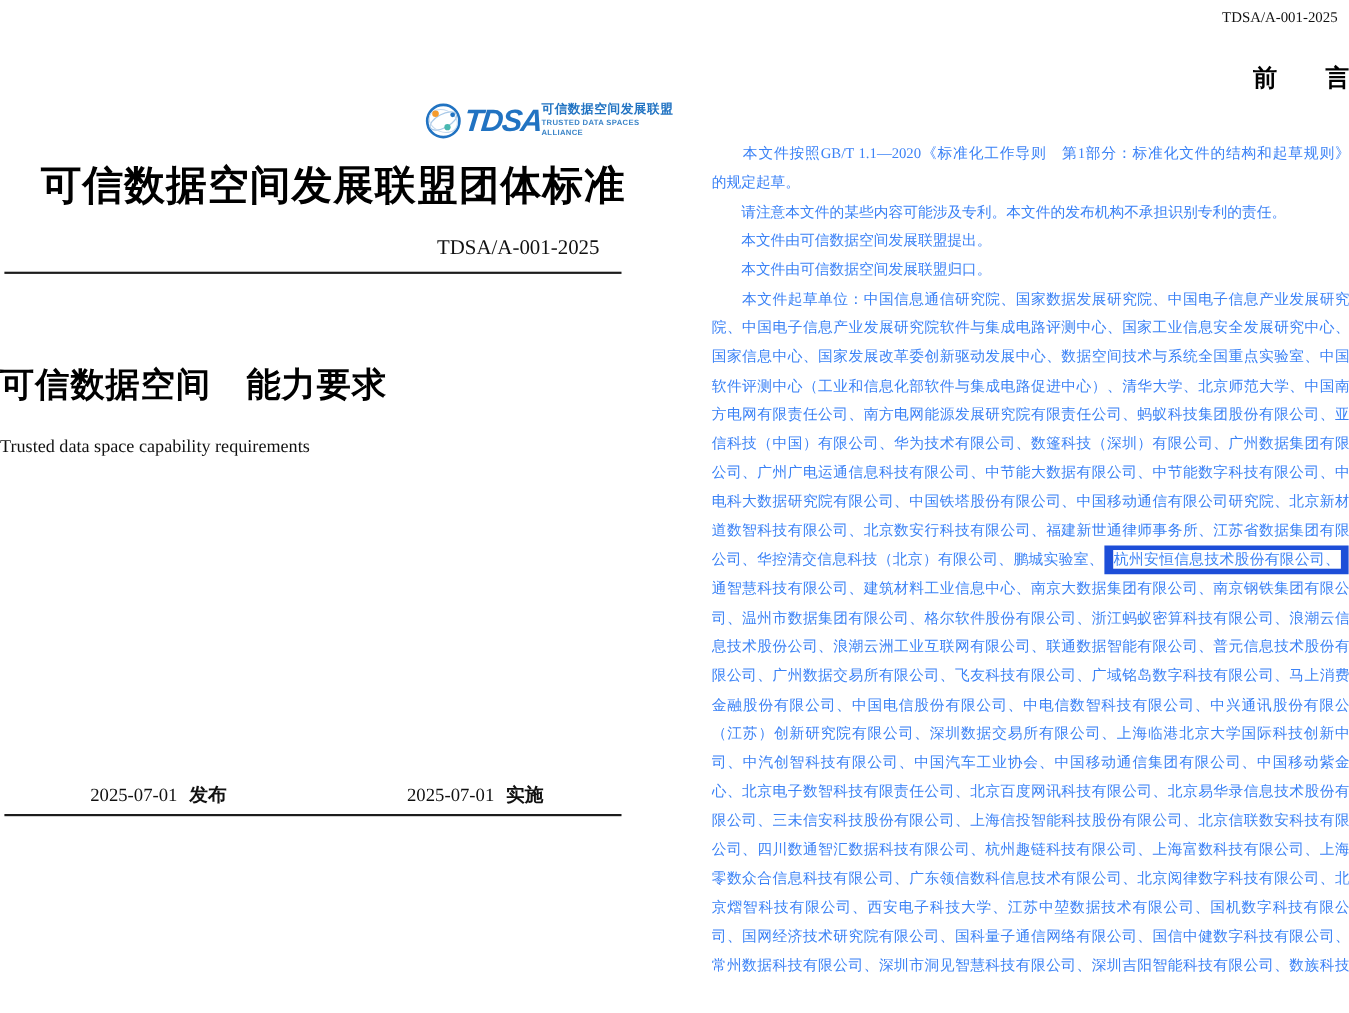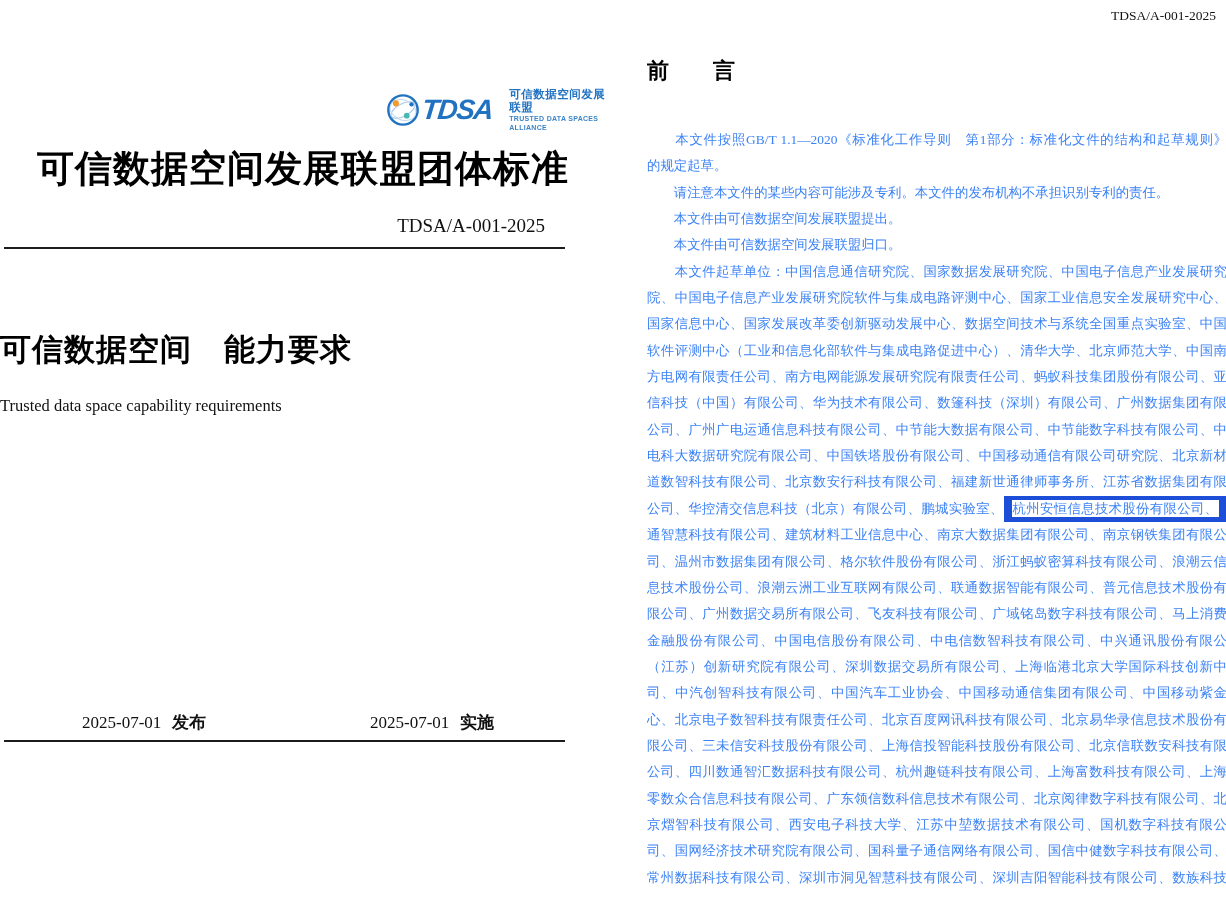--- a/index.html
+++ b/index.html
@@ -8,21 +8,21 @@
 
   .page { position:absolute; top:0; height:813px; background:#fff; }
   .page-left  { left:0; width:613px; }
   .page-right { left:613px; width:613px; }
 
   
   .logo { position:absolute; left:386px; top:91px; height:38px; display:flex; align-items:center; }
   .logo svg { width:34px; height:34px; flex:0 0 auto; }
   .logo-tdsa { font-style:italic; font-weight:900; font-size:28px; line-height:1;
                color:#2173c2; letter-spacing:-1.5px; margin-left:2px; transform:skewX(-6deg); }
-  .logo-stack { margin-left:17px; display:flex; flex-direction:column; justify-content:flex-start; }
+  .logo-stack { margin-left:0; display:flex; flex-direction:column; justify-content:flex-start; }
   .logo-cn { font-weight:bold; font-size:11.5px; line-height:1.15; color:#2173c2; letter-spacing:0.5px; }
   .logo-en { font-weight:bold; font-size:7px;  line-height:1.3;  color:#3c85c8; letter-spacing:0.3px; }
 
   .series-title { position:absolute; left:37px; top:144px; font-size:37px; font-weight:600;
                   letter-spacing:1px; color:#000; white-space:nowrap; }
   .doc-code-left { position:absolute; right:68px; top:215px; font-family:"Liberation Serif", serif;
                    font-size:19px; color:#111; }
   .rule { position:absolute; left:4px; width:561px; height:2px; background:#1c1c1c; }
   .rule-top { top:247px; }
   .rule-bottom { top:740px; }
@@ -35,21 +35,21 @@
   .date-row { position:absolute; top:711px; left:0; width:613px; font-size:17px; }
   .date-item { position:absolute; white-space:nowrap; }
   .date-publish   { left:62px; }
   .date-implement { left:350px; }
   .date-num { font-family:"Liberation Serif", serif;margin-left:20px; }
   .date-label { font-weight:700; margin-left:6px; }
 
   
   .header-code { position:absolute; top:8px; right:10px; font-family:"Liberation Serif", serif;
                  font-size:13.5px; color:#111; }
-  .fw-heading { position:absolute; top:56px; left:34px; width:580px; text-align:left;
+  .fw-heading { position:absolute; top:56px; left:34px; width:580px; text-align:right;
                 font-size:22px; font-weight:700; color:#000; }
   .fw-body { position:absolute; top:127px; left:34px; width:580px;
              font-family:"Liberation Serif", serif; font-size:13.4px; color:#3b82f6; }
   .fw-line { height:26.35px; line-height:26.35px; text-align:justify; text-align-last:justify;
              overflow:hidden; }
   .fw-line.no-fill { text-align-last:left; }
   .hl { border:8px solid #1d4ed8; padding:1px 1px; }
 </style>
 </head>
 <body>

